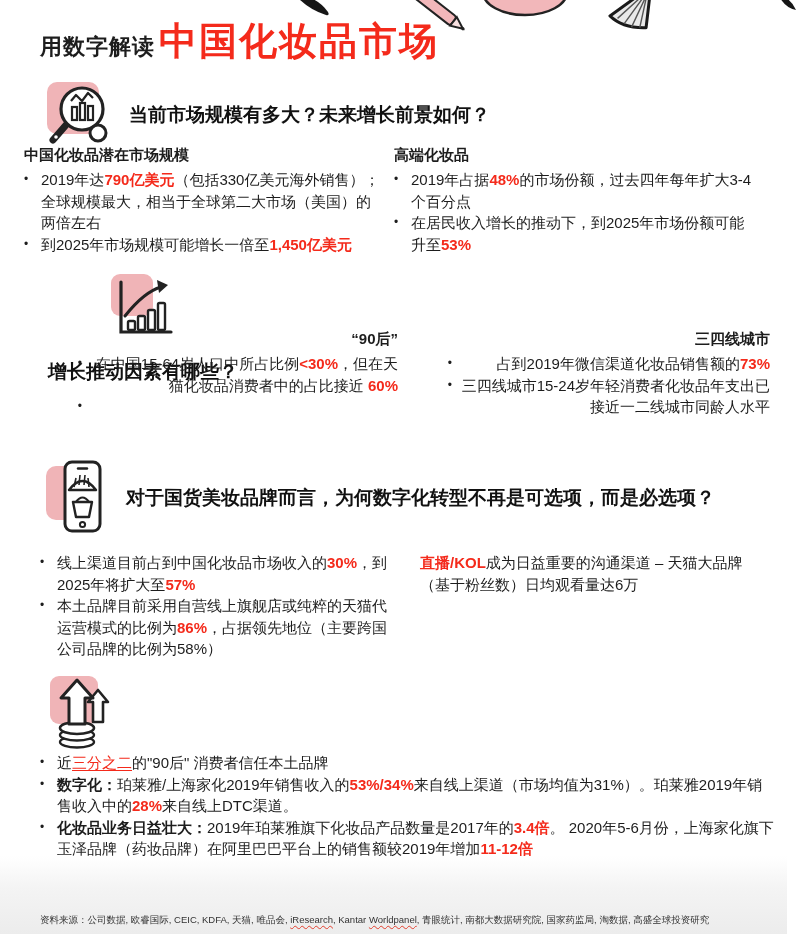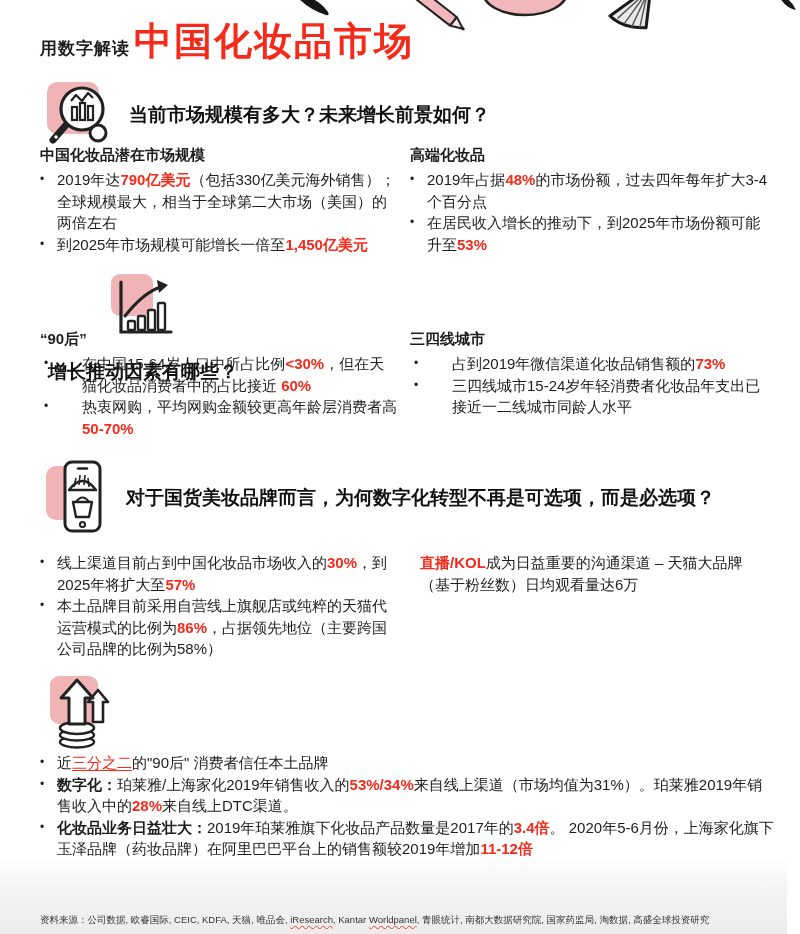--- a/index.html
+++ b/index.html
@@ -5,21 +5,21 @@
   html,body{margin:0;padding:0;}
   body{
     width:800px;height:934px;position:relative;overflow:hidden;
     background:#ffffff;color:#1d1d1d;
     font-family:"Liberation Sans","DejaVu Sans",sans-serif;
   }
   
   .deco{position:absolute;pointer-events:none;}
   
   .title-row{position:absolute;left:40px;top:16px;display:flex;align-items:baseline;}
-  .title-black{font-family:"Liberation Serif","DejaVu Serif",serif;font-weight:700;font-size:17px;letter-spacing:1px;}
+  .title-black{font-family:"Liberation Serif","DejaVu Serif",serif;font-weight:700;font-size:22px;letter-spacing:1px;}
   .title-red{font-family:Liberation Mono, monospace;font-weight:700;font-size:38px;color:var(--red);letter-spacing:2px;margin-left:4px;}
   
   .sec-head{position:absolute;display:flex;align-items:center;gap:18px;}
   .sec-icon{flex:0 0 auto;}
   .sec-title{
     font-family:"Liberation Serif","DejaVu Serif",serif;
     font-weight:700;font-size:19px;line-height:27px;color:#111;
   }
   
   .row{position:absolute;display:flex;}
@@ -84,21 +84,21 @@
     <circle cx="11" cy="57" r="1.8" fill="#fff"></circle>
     <circle cx="37" cy="29" r="21" fill="#fff" stroke="#222" stroke-width="3.2"></circle>
     <rect x="27" y="27" width="5" height="13" fill="none" stroke="#222" stroke-width="2.2"></rect>
     <rect x="35" y="23" width="5" height="17" fill="none" stroke="#222" stroke-width="2.2"></rect>
     <rect x="43" y="26" width="5" height="14" fill="none" stroke="#222" stroke-width="2.2"></rect>
     <path d="M26 21 L31 15 L37 21 L43 13 L48 18" fill="none" stroke="#222" stroke-width="2.2" stroke-linejoin="round"></path>
     <circle cx="53" cy="53" r="8" fill="#fff" stroke="#222" stroke-width="3"></circle>
   </svg>
   <div class="sec-title" style="max-width:560px;">当前市场规模有多大？未来增长前景如何？</div>
 </div>
-<div class="row" style="left:40px;top:146px;width:730px;">
+<div class="row" style="left:24px;top:146px;width:730px;">
   <div class="col" style="width:358px;">
     <p class="col-header">中国化妆品潜在市场规模</p>
     <div>
         <div class="bullet">
           <span class="dot">•</span>
           <span class="txt"><span>2019年达</span><span class="s-red">790亿美元</span><span>（包括330亿美元海外销售）；全球规模最大，相当于全球第二大市场（美国）的两倍左右</span></span>
         </div>
         <div class="bullet">
           <span class="dot">•</span>
           <span class="txt"><span>到2025年市场规模可能增长一倍至</span><span class="s-red">1,450亿美元</span></span>
@@ -126,31 +126,30 @@
     <path d="M10 8 L10 58 L60 58" fill="none" stroke="#222" stroke-width="3.2" stroke-linecap="round"></path>
     <rect x="17" y="47" width="7" height="9" rx="1.5" fill="#fff" stroke="#222" stroke-width="2.4"></rect>
     <rect x="27" y="42" width="7" height="14" rx="1.5" fill="#fff" stroke="#222" stroke-width="2.4"></rect>
     <rect x="37" y="36" width="7" height="20" rx="1.5" fill="#fff" stroke="#222" stroke-width="2.4"></rect>
     <rect x="47" y="29" width="7" height="27" rx="1.5" fill="#fff" stroke="#222" stroke-width="2.4"></rect>
     <path d="M14 42 Q33 18 50 13" fill="none" stroke="#222" stroke-width="3" stroke-linecap="round"></path>
     <polygon points="46,6 57,11 48,19" fill="#222"></polygon>
   </svg>
   <div class="sec-title">增长推动因素有哪些？</div>
 </div>
-<div class="row wide-indent" style="left:40px;top:330px;width:730px;">
+<div class="row wide-indent" style="left:40px;top:330px;width:730px;text-align:right;">
   <div class="col" style="width:358px;">
     <p class="col-header">“90后”</p>
     <div>
         <div class="bullet">
           <span class="dot">•</span>
           <span class="txt"><span>在中国15-64岁人口中所占比例</span><span class="s-red">&lt;30%</span><span>，但在天猫化妆品消费者中的占比接近 </span><span class="s-red">60%</span></span>
         </div>
         <div class="bullet">
           <span class="dot">•</span>
-          <span class="txt"><span>热衷网购，平均网购金额较更高年龄层消费者高</span><span class="s-red">50-70%</span></span>
         </div>
       </div>
   </div>
   <div class="col" style="width:360px;margin-left:12px;">
     <p class="col-header">三四线城市</p>
     <div>
         <div class="bullet">
           <span class="dot">•</span>
           <span class="txt"><span>占到2019年微信渠道化妆品销售额的</span><span class="s-red">73%</span></span>
         </div>

